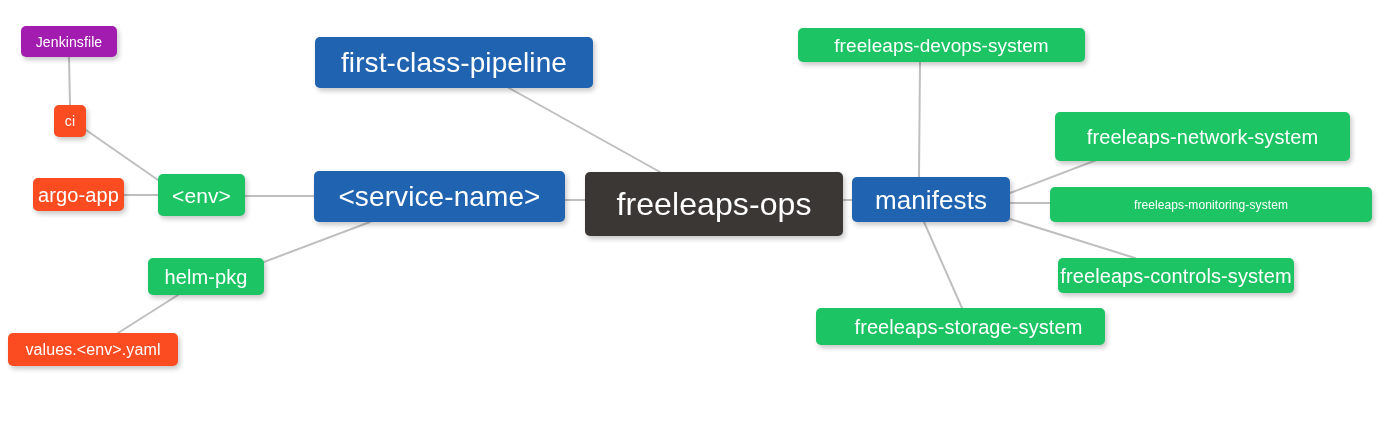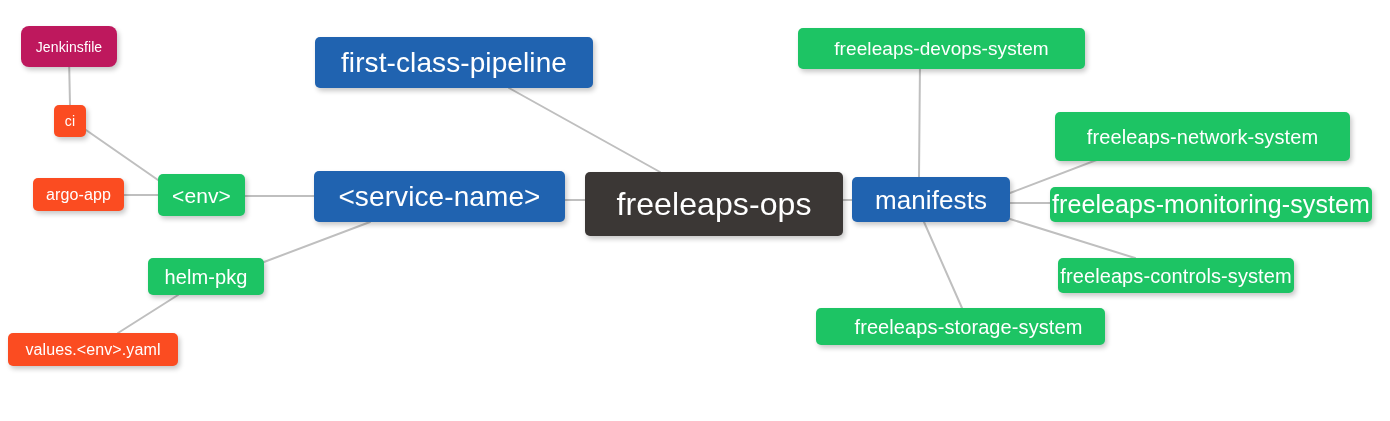--- a/index.html
+++ b/index.html
@@ -61,27 +61,27 @@
       <line x1="565" y1="200" x2="585" y2="200" stroke="#bfbfbf" stroke-width="2" stroke-linecap="round"></line>
       <line x1="509" y1="88" x2="660" y2="172" stroke="#bfbfbf" stroke-width="2" stroke-linecap="round"></line>
       <line x1="843" y1="200" x2="852" y2="200" stroke="#bfbfbf" stroke-width="2" stroke-linecap="round"></line>
       <line x1="919" y1="177" x2="920" y2="62" stroke="#bfbfbf" stroke-width="2" stroke-linecap="round"></line>
       <line x1="1010" y1="193" x2="1128" y2="148" stroke="#bfbfbf" stroke-width="2" stroke-linecap="round"></line>
       <line x1="1010" y1="203" x2="1050" y2="203" stroke="#bfbfbf" stroke-width="2" stroke-linecap="round"></line>
       <line x1="1010" y1="219" x2="1135" y2="258" stroke="#bfbfbf" stroke-width="2" stroke-linecap="round"></line>
       <line x1="924" y1="222" x2="962" y2="308" stroke="#bfbfbf" stroke-width="2" stroke-linecap="round"></line>
     </svg>
   <div id="node-layer">
-      <div class="node c-amber" style="left: 21px; top: 26px; width: 96px; height: 41px; font-size: 14px; background: #be185d; border-radius: 8px;">
+      <div class="node c-amber" style="left: 21px; top: 26px; width: 96px; height: 31px; font-size: 14px; background: #a21caf;">
         <span>Jenkinsfile</span>
       </div>
       <div class="node c-orange" style="left: 54px; top: 105px; width: 32px; height: 32px; font-size: 14px; background: rgb(251, 76, 33);">
         <span>ci</span>
       </div>
-      <div class="node c-orange" style="left: 33px; top: 178px; width: 91px; height: 33px; font-size: 16px; background: rgb(251, 76, 33);">
+      <div class="node c-orange" style="left: 33px; top: 178px; width: 91px; height: 33px; font-size: 20px; background: rgb(251, 76, 33);">
         <span>argo-app</span>
       </div>
       <div class="node c-green" style="left: 158px; top: 174px; width: 87px; height: 42px; font-size: 21px; background: rgb(29, 196, 100);">
         <span>&lt;env&gt;</span>
       </div>
       <div class="node c-green" style="left: 148px; top: 258px; width: 116px; height: 37px; font-size: 20px; background: rgb(29, 196, 100);">
         <span>helm-pkg</span>
       </div>
       <div class="node c-orange" style="left: 8px; top: 333px; width: 170px; height: 33px; font-size: 16px; background: rgb(251, 76, 33);">
         <span>values.&lt;env&gt;.yaml</span>
@@ -91,27 +91,27 @@
       </div>
       <div class="node c-blue" style="left: 314px; top: 171px; width: 251px; height: 51px; font-size: 28px; background: rgb(32, 99, 176);">
         <span>&lt;service-name&gt;</span>
       </div>
       <div class="node c-root" style="left: 585px; top: 172px; width: 258px; height: 64px; font-size: 32px; background: rgb(59, 55, 53);">
         <span>freeleaps-ops</span>
       </div>
       <div class="node c-blue" style="left: 852px; top: 177px; width: 158px; height: 45px; font-size: 26px; background: rgb(32, 99, 176);">
         <span>manifests</span>
       </div>
-      <div class="node c-green" style="left: 798px; top: 28px; width: 287px; height: 41px; font-size: 19px; background: rgb(29, 196, 100);">
+      <div class="node c-green" style="left: 798px; top: 28px; width: 287px; height: 34px; font-size: 19px; background: rgb(29, 196, 100);">
         <span>freeleaps-devops-system</span>
       </div>
       <div class="node c-green" style="left: 1055px; top: 112px; width: 295px; height: 49px; font-size: 20px; background: rgb(29, 196, 100);">
         <span>freeleaps-network-system</span>
       </div>
-      <div class="node c-green" style="left: 1050px; top: 187px; width: 322px; height: 35px; font-size: 25px; background: rgb(29, 196, 100);">
+      <div class="node c-green" style="left: 1050px; top: 187px; width: 322px; height: 35px; font-size: 12px; background: rgb(29, 196, 100);">
         <span>freeleaps-monitoring-system</span>
       </div>
       <div class="node c-green" style="left: 1058px; top: 258px; width: 236px; height: 35px; font-size: 20px; background: rgb(29, 196, 100);">
         <span>freeleaps-controls-system</span>
       </div>
       <div class="node c-green" style="left: 816px; top: 308px; width: 289px; height: 37px; font-size: 20px; background: rgb(29, 196, 100); padding-left: 16px;">
         <span>freeleaps-storage-system</span>
       </div>
     </div>
 </div>

